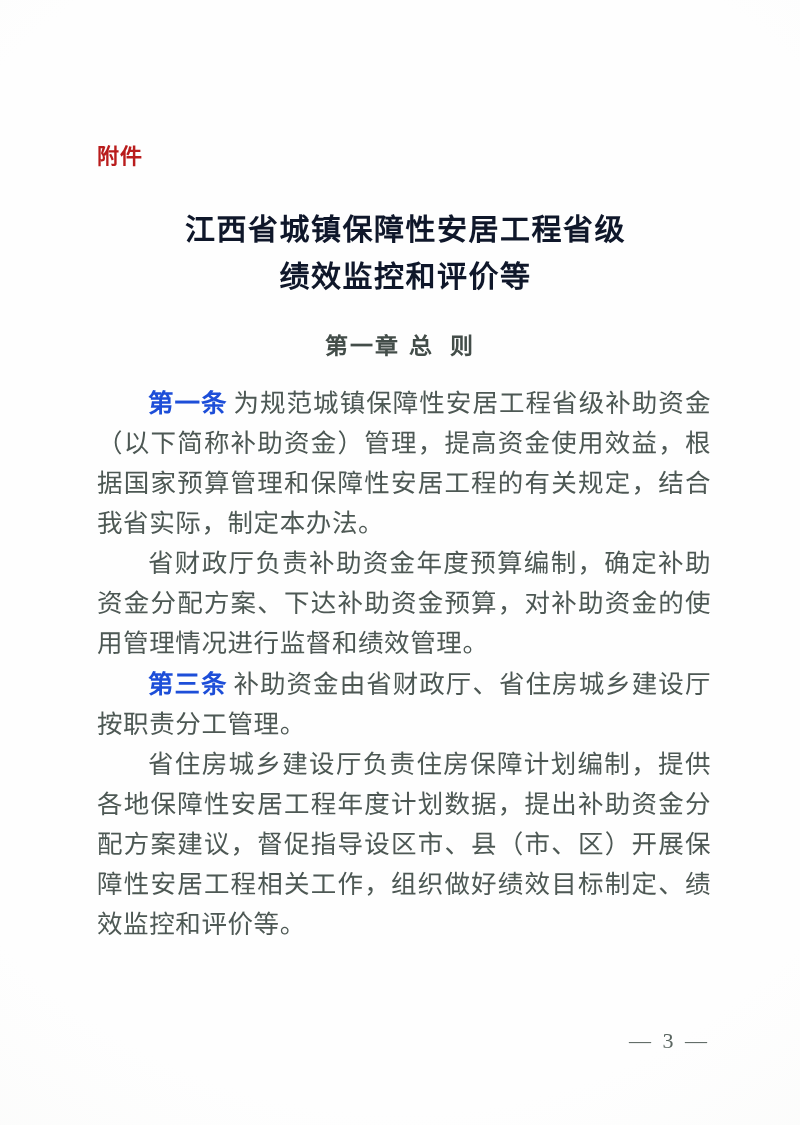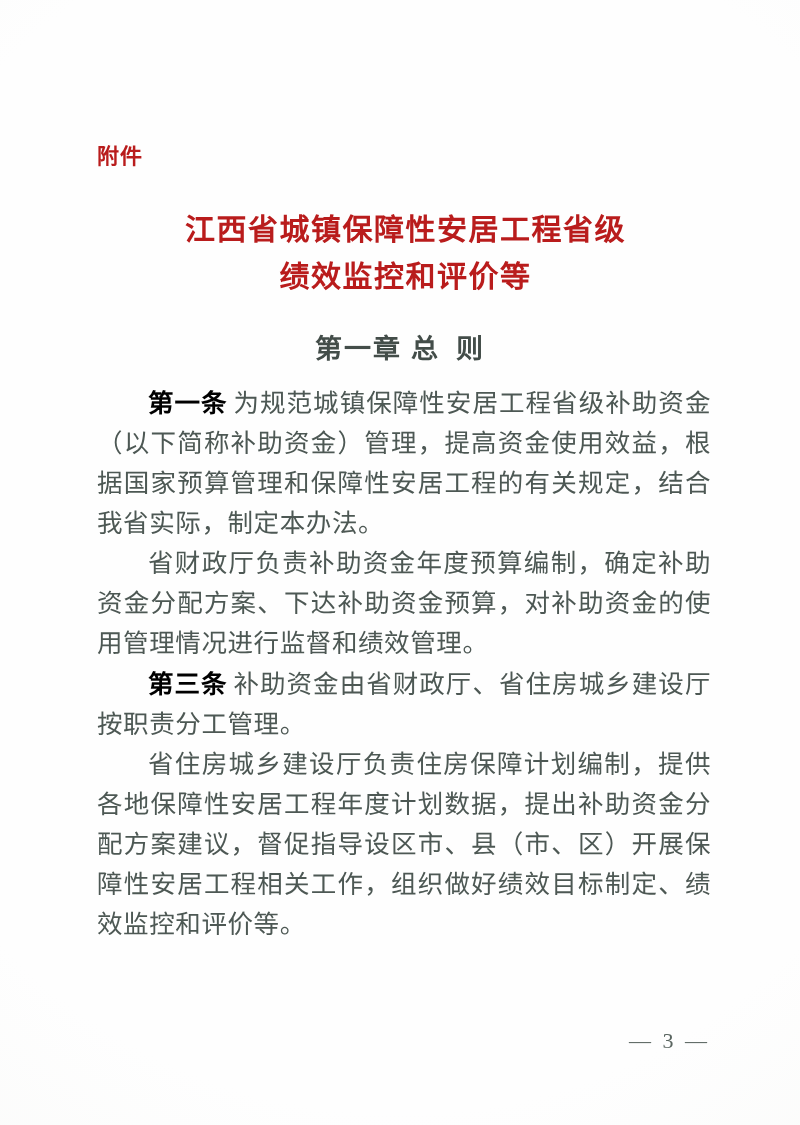--- a/index.html
+++ b/index.html
@@ -49,33 +49,33 @@
     position: absolute;
     left: 11px;
     right: 0;
     top: 206px;
     text-align: center;
     font-family: "Liberation Sans", "DejaVu Sans", sans-serif;
     font-weight: 700;
     font-size: 30px;
     line-height: 47px;
     letter-spacing: 1.5px;
-    color: #b91c1c;
+    color: #0f172a;
   }
   .doc-title .tline { display: block; }
 
   .chapter-heading {
     position: absolute;
     left: 0;
     right: 0;
     top: 327px;
     text-align: center;
     font-family: "Liberation Sans", "DejaVu Sans", sans-serif;
     font-weight: 700;
-    font-size: 27px;
+    font-size: 23px;
     letter-spacing: 2px;
     color: #434d49;
   }
   .chapter-heading .chapter-num { margin-right: 9px; }
   .chapter-heading .chapter-word-gap { display: inline-block; width: 16px; }
 
   .body-block {
     position: absolute;
     left: 97px;
     top: 383px;
@@ -90,21 +90,21 @@
     text-justify: inter-ideograph;
     text-indent: 2em;
     margin: 0 0 0 0;
     color: #4d5854;
     letter-spacing: 0.6px;
   }
 
   .art-label {
     font-family: "Liberation Sans", "DejaVu Sans", sans-serif;
     font-weight: 700;
-    color: #000000;
+    color: #1d4ed8;
     letter-spacing: 0.5px;
     margin-right: 6px;
   }
 
   .page-number {
     position: absolute;
     right: 90px;
     top: 1028px;
     font-family: "Liberation Serif", "DejaVu Serif", serif;
     font-size: 22px;

